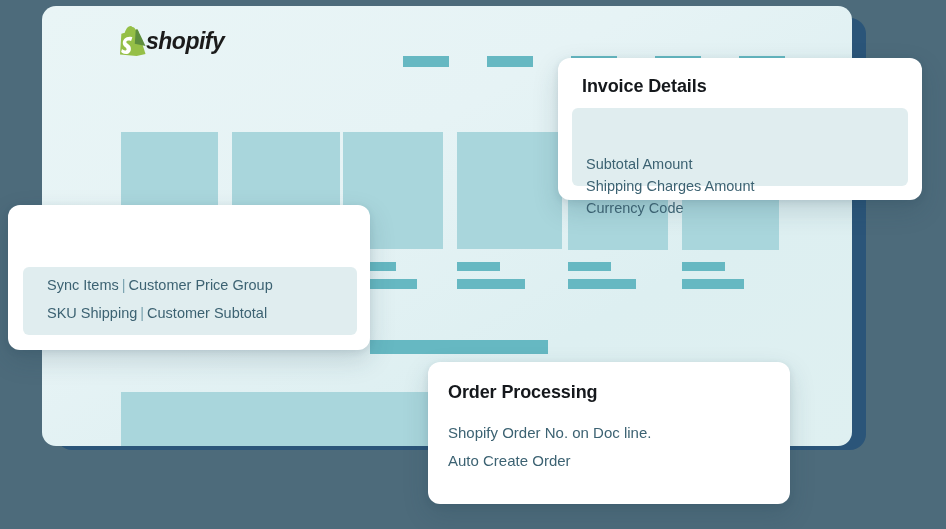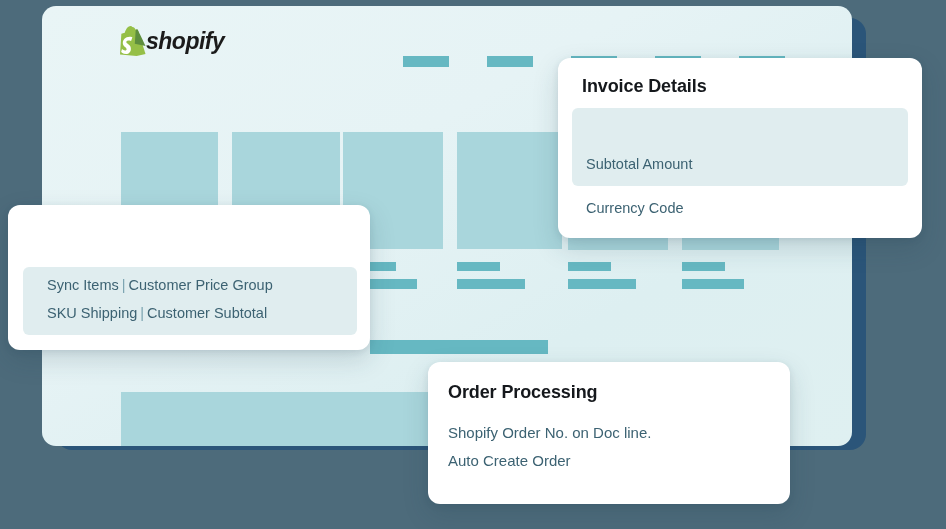--- a/index.html
+++ b/index.html
@@ -109,21 +109,21 @@
   .card-line .sep {
     color: #7aa3b0;
     padding: 0 3px;
   }
 
   
   #card-invoice {
     left: 558px;
     top: 58px;
     width: 364px;
-    height: 180px;
+    height: 142px;
   }
   #card-invoice .card-title { position: absolute; left: 24px; top: 18px; }
   #card-invoice .card-panel {
     position: absolute;
     left: 14px; top: 50px;
     width: 336px; height: 78px;
   }
   #card-invoice .card-line { position: absolute; left: 14px; margin-top: 40px; }
   #card-invoice .l0 { top: 8px; }
   #card-invoice .l1 { top: 30px; }
@@ -208,20 +208,21 @@
         <div class="tbar" style="left: 640px; top: 273px; width: 62px; height: 10px;"></div>
         <div class="tbar" style="left: 328px; top: 334px; width: 178px; height: 14px;"></div>
       </div>
 
   </div>
 
   <div class="card" id="card-invoice">
     <div class="card-title">Invoice Details</div>
     <div class="card-panel">
       <div class="card-line l0">Subtotal Amount</div>
+      <div class="card-line l1">Shipping Charges Amount</div>
       <div class="card-line l2">Currency Code</div>
     </div>
   </div>
 
   <div class="card" id="card-item">
     <div class="card-panel">
       <div class="card-line l0">
         <span>Sync Items</span><span class="sep">|</span><span>Customer Price Group</span>
       </div>
       <div class="card-line l1">

